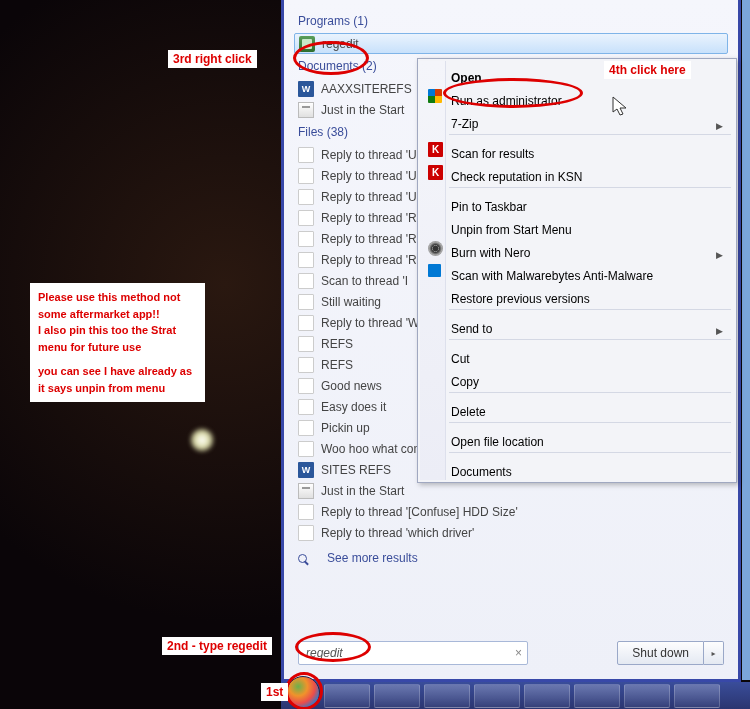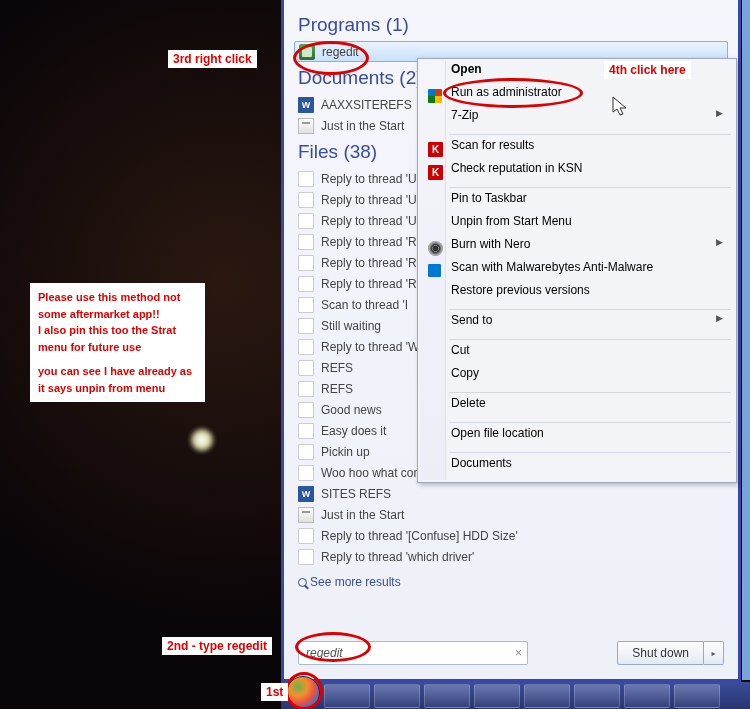--- a/index.html
+++ b/index.html
@@ -3,52 +3,52 @@
   <meta charset="utf-8">
   <style>
     * { box-sizing: border-box; margin: 0; padding: 0; font-family: 'Segoe UI', Tahoma, sans-serif; }
     body { width: 750px; height: 709px; background: #0a0508; position: relative; overflow: hidden; }
     
     .dark-bg { position: absolute; inset: 0; background: radial-gradient(circle at 30% 40%, #2a1810 0%, #0a0508 50%); }
     .reflection { position: absolute; top: 428px; left: 190px; width: 24px; height: 24px; background: radial-gradient(circle, #fff 0%, #dda 45%, transparent 80%); border-radius: 50%; filter: blur(2px); }
     
     .start-menu { position: absolute; left: 281px; top: 0; width: 460px; height: 682px; background: linear-gradient(#f5f6fc, #eef0f8); border: 3px solid #3848a8; border-top: none; }
     
-    .section-header { color: #3a4d9a; font-size: 19px; padding: 5px 14px; }
+    .section-header { color: #3a4d9a; font-size: 12px; padding: 5px 14px; }
     .section-header.with-top { padding-top: 14px; }
     
     .result-item { display: flex; align-items: center; gap: 7px; padding: 2px 14px; height: 21px; font-size: 12px; color: #444; cursor: default; }
     .result-item.selected { background: linear-gradient(#eaf3fd, #c8e1fb); border: 1px solid #7fb4e8; border-radius: 2px; margin: 0 10px; padding: 2px 4px; }
     
     .icon { width: 16px; height: 16px; display: inline-block; flex-shrink: 0; }
     .icon-regedit { background: linear-gradient(#5a9e5a, #2d6d2d); border-radius: 2px; position: relative; }
     .icon-regedit::after { content: ''; position: absolute; inset: 3px; background: #c8e8c8; border-radius: 1px; }
     .icon-word { background: #2b579a; color: #fff; font-size: 9px; font-weight: bold; text-align: center; line-height: 16px; border-radius: 1px; }
     .icon-script { background: linear-gradient(#fff, #e0e0e0); border: 1px solid #bbb; position: relative; }
     .icon-script::after { content: ''; position: absolute; inset: 3px; border-top: 2px solid #999; }
     .icon-page { background: #fff; border: 1px solid #ccc; border-radius: 1px; }
     .icon-shield { width: 14px; height: 14px; background: conic-gradient(#d83b01 0 25%, #ffb900 25% 50%, #107c10 50% 75%, #0078d4 75% 100%); border-radius: 1px; }
     .icon-k { background: #c00; color: #fff; font-size: 10px; font-weight: bold; text-align: center; line-height: 15px; width: 15px; height: 15px; border-radius: 1px; }
     .icon-nero { background: radial-gradient(circle, #333 25%, #888 30%, #333 35%, #aaa 60%, #666 100%); border-radius: 50%; width: 15px; height: 15px; }
     .icon-malware { background: #0078d4; border-radius: 1px; width: 13px; height: 13px; }
     .icon-search { border: 1.5px solid #3a4d9a; border-radius: 50%; width: 9px; height: 9px; position: relative; background: none; }
     .icon-search::after { content: ''; position: absolute; width: 5px; height: 1.5px; background: #3a4d9a; transform: rotate(45deg); bottom: -2px; right: -3px; }
     
-    .see-more { color: #3a4d9a; font-size: 12px; padding: 8px 14px; display: flex; align-items: center; gap: 3px; }
+    .see-more { color: #3a4d9a; font-size: 12px; padding: 8px 14px; display: flex; align-items: center; gap: 20px; }
     
     .search-box { position: absolute; bottom: 14px; left: 14px; width: 230px; height: 24px; }
     .search-box input { width: 100%; height: 100%; border: 1px solid #a8b8d8; border-radius: 2px; padding: 0 22px 0 7px; font-size: 12px; font-style: italic; color: #555; background: #fff; }
     .search-clear { position: absolute; right: 6px; top: 5px; font-size: 12px; color: #888; cursor: pointer; }
     
     .shutdown { position: absolute; bottom: 14px; right: 14px; display: flex; }
     .shutdown-btn { height: 24px; padding: 0 14px; background: linear-gradient(#fdfdfe, #e4e9f2); border: 1px solid #9aa8c8; border-radius: 2px 0 0 2px; font-size: 12px; color: #333; display: flex; align-items: center; }
     .shutdown-arrow { height: 24px; width: 20px; background: linear-gradient(#fdfdfe, #e4e9f2); border: 1px solid #9aa8c8; border-left: none; border-radius: 0 2px 2px 0; display: flex; align-items: center; justify-content: center; font-size: 8px; color: #555; }
     
     .context-menu { position: absolute; left: 417px; top: 58px; width: 320px; background: #f3f4f8; border: 1px solid #a0a8c0; box-shadow: 2px 2px 5px rgba(0,0,0,.25); padding: 3px; font-size: 12px; }
-    .ctx-item { display: flex; align-items: flex-start; height: 23px; padding: 0 8px 0 30px; position: relative; cursor: default; }
+    .ctx-item { display: flex; align-items: flex-end; height: 23px; padding: 0 8px 0 30px; position: relative; cursor: default; }
     .ctx-item.bold { font-weight: bold; }
     .ctx-item .ctx-icon { position: absolute; left: 7px; top: 4px; }
     .ctx-sep { height: 1px; background: #d4d8e4; margin: 3px 2px 3px 28px; }
     .ctx-arrow { position: absolute; right: 10px; font-size: 9px; color: #555; }
     .ctx-iconbar { position: absolute; left: 2px; top: 2px; bottom: 2px; width: 26px; background: linear-gradient(#f4f5fa, #ecedf6); border-right: 1px solid #dde0ec; }
     
     .taskbar { position: absolute; left: 281px; bottom: 0; right: 0; height: 27px; background: linear-gradient(#3a4d9a, #2a3570); display: flex; align-items: center; padding: 0 5px; gap: 4px; }
     .start-orb { width: 34px; height: 34px; border-radius: 50%; background: radial-gradient(circle at 35% 30%, #6ab04c 0%, #f0932b 30%, #eb4d4b 55%, #0984e3 80%); border: 1px solid #1a2550; margin-top: -6px; position: relative; }
     .task-btn { width: 46px; height: 24px; background: linear-gradient(rgba(255,255,255,.25), rgba(255,255,255,.05)); border: 1px solid rgba(255,255,255,.2); border-radius: 2px; }
     

